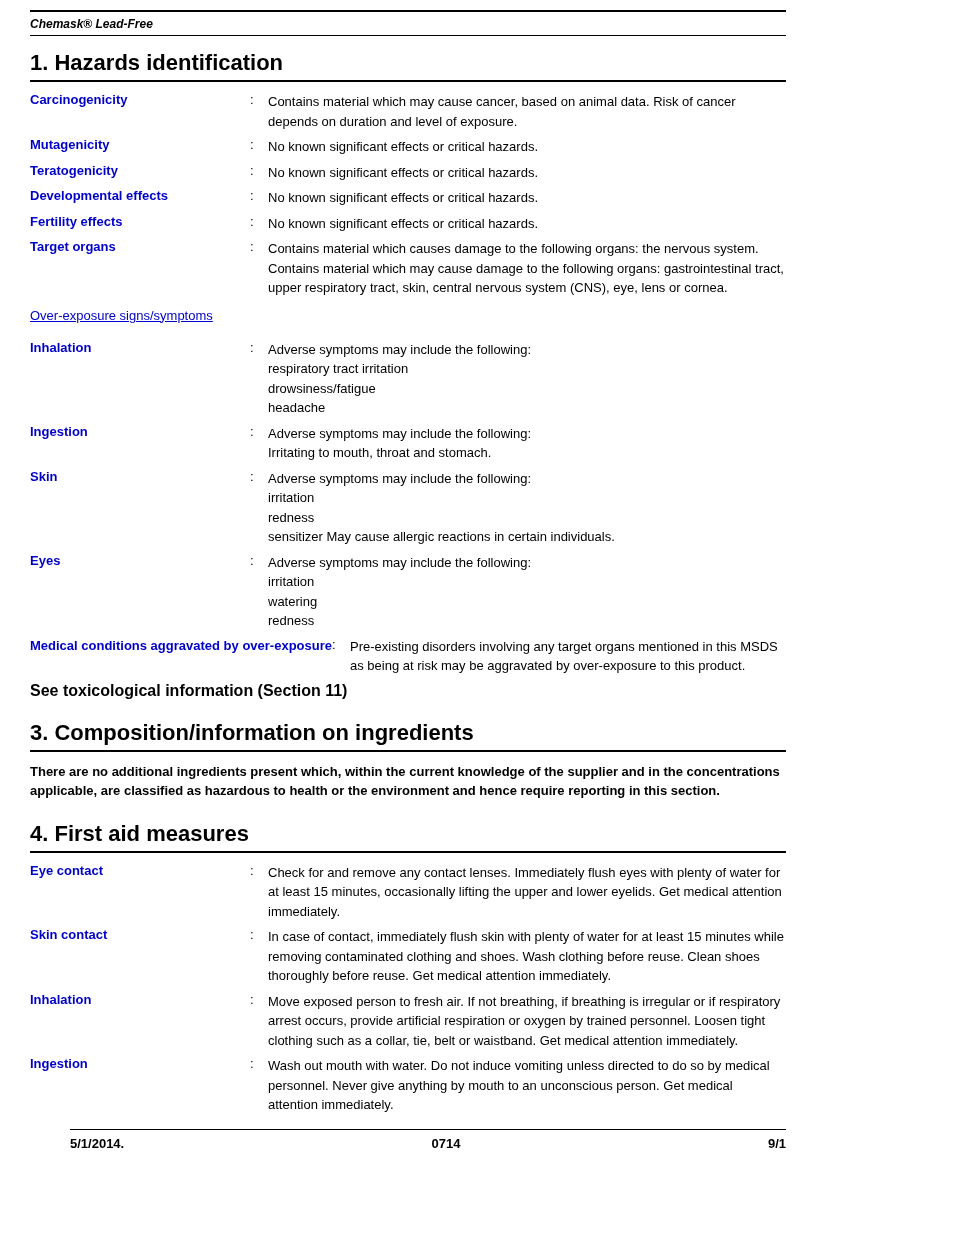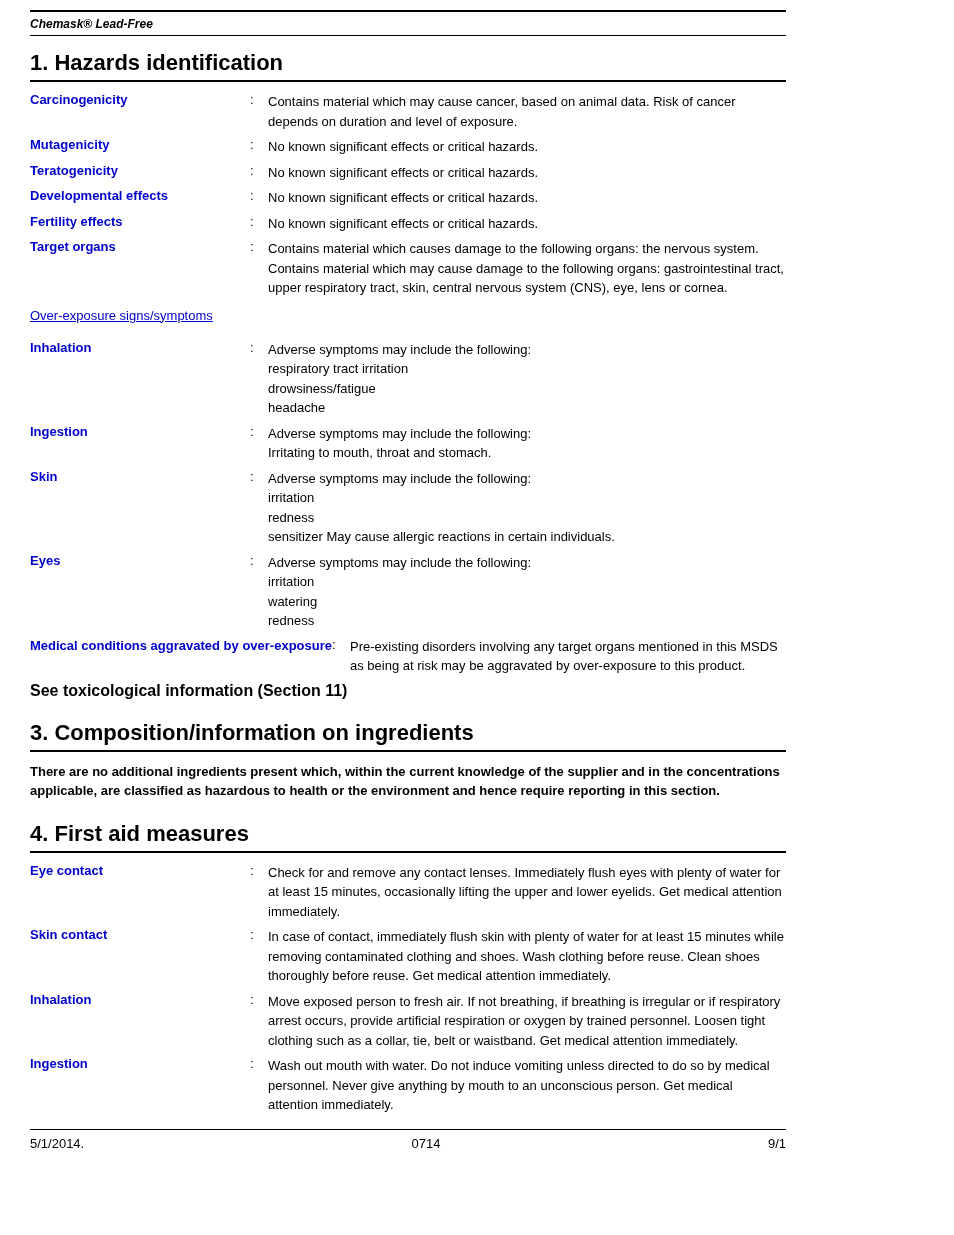--- a/index.html
+++ b/index.html
@@ -103,21 +103,22 @@
       line-height: 1.5;
       margin-bottom: 6px;
     }
     .footer {
       display: flex;
       justify-content: space-between;
       border-top: 1px solid #000;
       padding-top: 6px;
       margin-top: 10px;
       font-size: 13px;
-      font-weight: normal;
+      font-weight: bold;
+      margin-left: 40px;
     }
   </style>
 </head>
 <body>
 
 <div class="page">
 
   <div class="header-bar">
     <span>Chemask® Lead-Free</span>
   </div>

